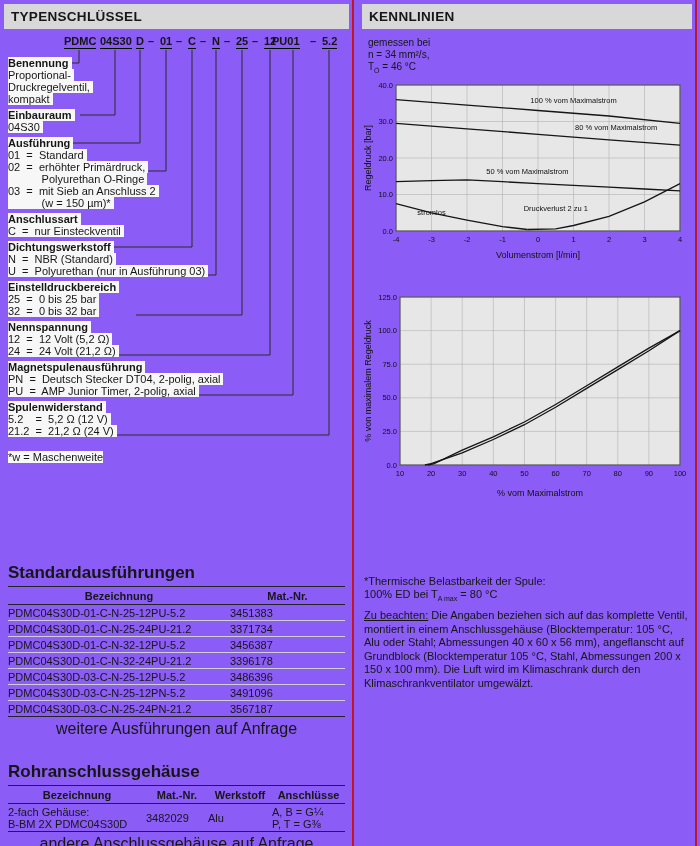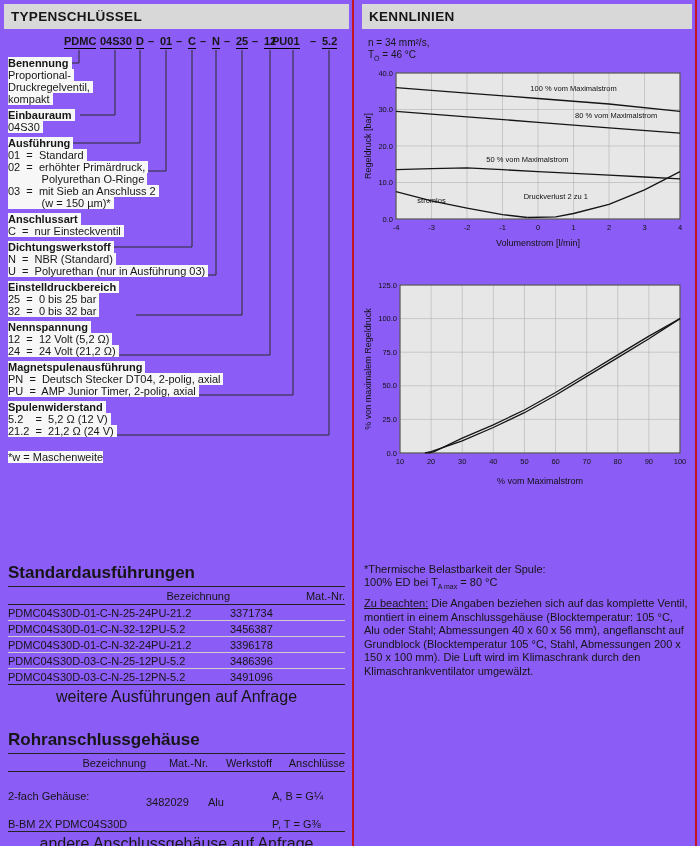--- a/index.html
+++ b/index.html
@@ -22,26 +22,26 @@
   .tk-label{font-weight:bold;line-height:12px;width:fit-content;background:#f7f7f7;padding-right:3px;}
   .tk-line{line-height:12px;white-space:pre;width:fit-content;background:#f7f7f7;padding-right:3px;}
   .tk-foot{position:relative;z-index:1;margin-top:14px;line-height:12px;width:fit-content;background:#f7f7f7;}
 
   
   .section{margin:0 4px;}
   .tbl-title{font-weight:bold;font-size:17px;padding-bottom:3px;border-bottom:1px solid #222;}
   .t-std .tbl-title{margin-top:58px;}
   .t-rohr .tbl-title{margin-top:24px;}
   table{width:100%;border-collapse:collapse;font-size:11px;}
-  th{text-align:right;font-weight:normal;padding:3px 0 2px 0;border-bottom:1px solid #222;margin-top:43px;}
+  th{text-align:center;font-weight:bold;padding:3px 0 2px 0;border-bottom:1px solid #222;margin-top:43px;}
   td{padding:1.5px 0;border-bottom:1px solid #cfcfcf;vertical-align:middle;}
   tbody tr:last-child td{border-bottom:1px solid #222;}
   .std-name{width:222px;}
   .rohr-c1{width:138px;} .rohr-c2{width:62px;} .rohr-c3{width:64px;}
-  .cell-2line div{line-height:12px;margin-top:16px;}
+  .cell-2line div{line-height:12px;}
   .tbl-note{font-size:16px;padding-top:3px;text-align:center;}
 
   
   .measured{margin:8px 6px 0 6px;font-size:10px;line-height:12px;}
   sub{font-size:7px;line-height:0;}
   .chart{margin-top:4px;}
   .chart2{margin-top:22px;}
   .thermal{margin:70px 2px 0 2px;font-size:11px;line-height:13px;}
   .note{margin:8px 2px 0 2px;font-size:11px;line-height:13.5px;}
   .note .u{text-decoration:underline;}
@@ -145,38 +145,46 @@
       <div class="tbl-title">Standardausführungen</div>
       <table>
         <thead>
           <tr>
             <th class="std-name">Bezeichnung</th>
             <th>Mat.-Nr.</th>
           </tr>
         </thead>
         <tbody>
           <tr>
+              <td>PDMC04S30D-01-C-N-25-12PU-5.2</td>
+              <td>3451383</td>
+            </tr>
+          <tr>
               <td>PDMC04S30D-01-C-N-25-24PU-21.2</td>
               <td>3371734</td>
             </tr>
           <tr>
               <td>PDMC04S30D-01-C-N-32-12PU-5.2</td>
               <td>3456387</td>
             </tr>
           <tr>
               <td>PDMC04S30D-01-C-N-32-24PU-21.2</td>
               <td>3396178</td>
             </tr>
           <tr>
               <td>PDMC04S30D-03-C-N-25-12PU-5.2</td>
               <td>3486396</td>
             </tr>
           <tr>
               <td>PDMC04S30D-03-C-N-25-12PN-5.2</td>
               <td>3491096</td>
+            </tr>
+          <tr>
+              <td>PDMC04S30D-03-C-N-25-24PN-21.2</td>
+              <td>3567187</td>
             </tr>
         </tbody>
       </table>
       <div class="tbl-note">weitere Ausführungen auf Anfrage</div>
     </div>
 
     <div class="section t-rohr">
       <div class="tbl-title">Rohranschlussgehäuse</div>
       <table>
         <thead>
@@ -205,20 +213,21 @@
       <div class="tbl-note">andere Anschlussgehäuse auf Anfrage</div>
     </div>
   </div>
 
   <div class="divider-red"></div>
 
   <div class="col-right">
     <div class="col-header">KENNLINIEN</div>
 
     <div class="measured">
+      <div>gemessen bei</div>
       <div>n = 34 mm²/s,</div>
       <div><span>T</span><sub>Ö</sub><span> = 46 °C</span></div>
     </div>
 
     <div id="chart1" class="chart"><svg width="326" height="186">
           <rect x="34" y="8" width="284" height="146" fill="#e7e7e7"></rect>
           <line x1="34" y1="8" x2="34" y2="154" stroke="#b2b2b2" stroke-width="0.6"></line>
           <line x1="69.5" y1="8" x2="69.5" y2="154" stroke="#b2b2b2" stroke-width="0.6"></line>
           <line x1="105" y1="8" x2="105" y2="154" stroke="#b2b2b2" stroke-width="0.6"></line>
           <line x1="140.5" y1="8" x2="140.5" y2="154" stroke="#b2b2b2" stroke-width="0.6"></line>

